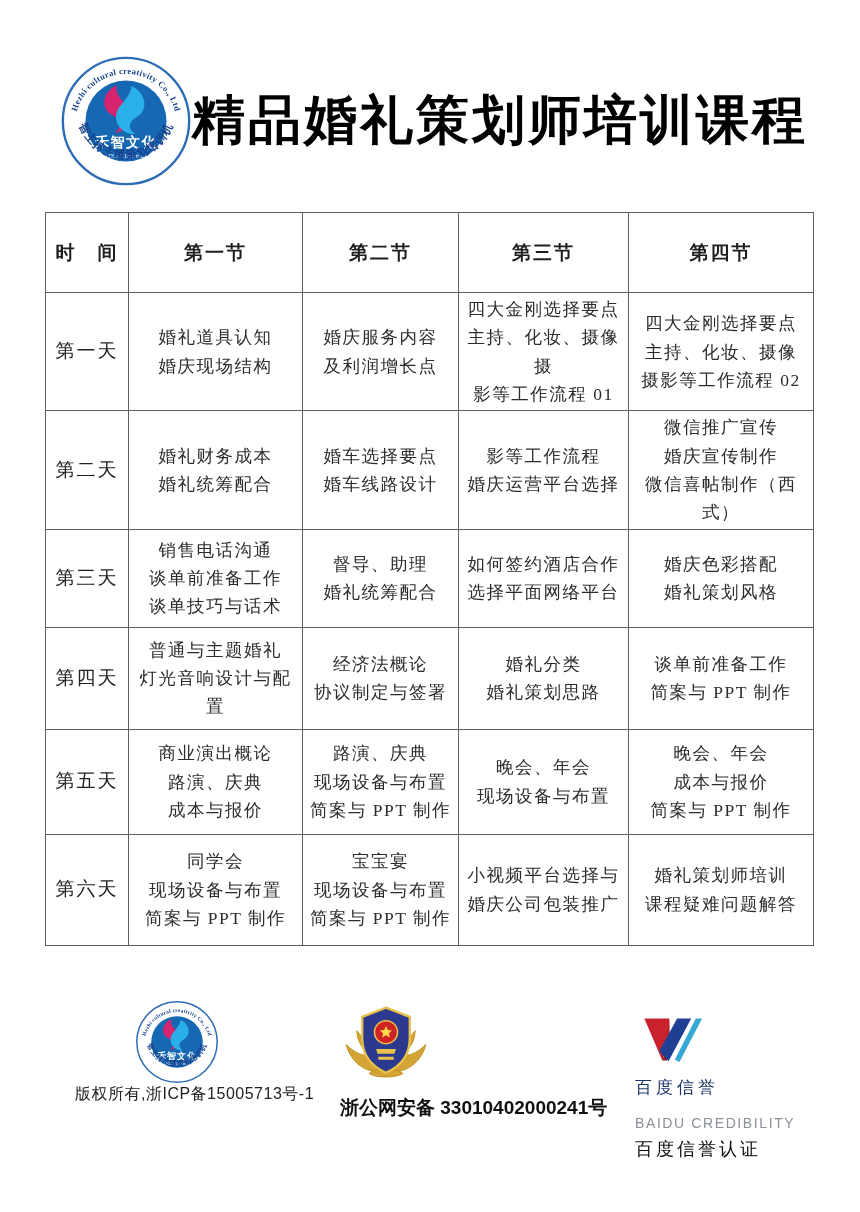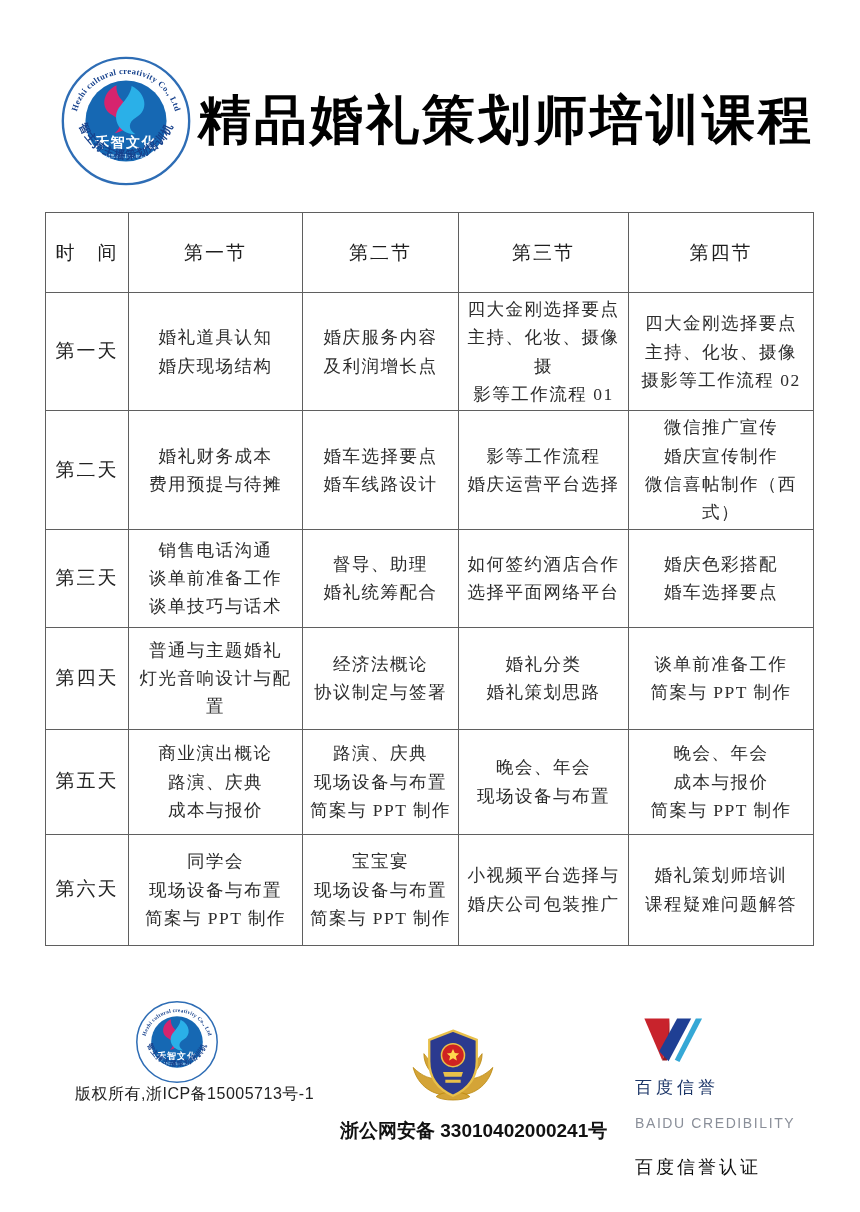--- a/index.html
+++ b/index.html
@@ -4,57 +4,57 @@
 <style>
   * { margin:0; padding:0; box-sizing:border-box; }
   html,body { background:#ffffff; }
   body { font-family:"Liberation Serif","DejaVu Serif",serif; color:#2f2f2f; }
   .page { position:relative; width:860px; height:1212px; background:#fff; overflow:hidden; }
 
   
   .doc-header { position:absolute; left:60px; top:55px; width:760px; height:132px;
                 display:flex; align-items:center; }
   .logo-lg { width:132px; height:132px; flex:0 0 auto; }
-  .page-title { flex:1; text-align:center; font-size:53px; font-weight:900;
+  .page-title { flex:1; font-size:53px; font-weight:900;
                 letter-spacing:3px; color:#000; white-space:nowrap; }
 
   
   table.course { position:absolute; left:45px; top:212px; width:768px;
                  border-collapse:collapse; table-layout:fixed; }
   table.course th, table.course td {
       border:1px solid #5f5f5f; text-align:center; vertical-align:middle;
       white-space:pre-line; padding:2px 4px; }
   table.course thead tr { height:80px; }
-  table.course th { font-size:19px; font-weight:400; letter-spacing:2px; color:#1e1e1e; }
+  table.course th { font-size:19px; font-weight:700; letter-spacing:2px; color:#1e1e1e; }
   table.course td { font-size:17.5px; line-height:1.62; letter-spacing:1.5px; color:#2c2c2c; }
   table.course td.day { font-size:19px; letter-spacing:2px; font-weight:500; color:#222;margin-top:8px; }
   tbody tr:nth-child(1){height:106px}
   tbody tr:nth-child(2){height:104px}
   tbody tr:nth-child(3){height:98px}
   tbody tr:nth-child(4){height:102px}
   tbody tr:nth-child(5){height:105px}
   tbody tr:nth-child(6){height:111px}
 
   
   .f-left { position:absolute; left:75px; top:1000px; width:218px; }
   .logo-sm { width:84px; height:84px; display:block; margin-left:60px; }
   .icp-text { font-family:"Liberation Sans","DejaVu Sans",sans-serif;
               font-size:16px; color:#222; letter-spacing:0.5px; white-space:nowrap; }
 
-  .f-center { position:absolute; left:340px; top:1018px; width:225px; text-align:center; }
+  .f-center { position:absolute; left:340px; top:995px; width:225px; text-align:left; }
   .badge-svg { width:92px; height:92px; display:inline-block; }
   .police-text { margin-top:4px; font-family:"Liberation Sans","DejaVu Sans",sans-serif;
                  font-size:19px; font-weight:700; color:#111; white-space:nowrap; }
 
   .f-right { position:absolute; left:635px; top:1010px; width:178px; 
              font-family:"Liberation Sans","DejaVu Sans",sans-serif; }
   .baidu-v { width:78px; height:62px; display:inline-block; }
   .baidu-cn { font-size:17px; color:#1c3668; letter-spacing:4px; font-weight:500; }
   .baidu-en { font-size:14px; color:#8a8f99; letter-spacing:1.6px; margin-top:16px; }
-  .baidu-cert { font-size:18px; color:#0d0d0d; letter-spacing:3px; margin-top:24px; font-weight:500; }
+  .baidu-cert { font-size:18px; color:#0d0d0d; letter-spacing:3px; margin-top:6px; font-weight:500; }
 </style>
 </head>
 <body>
 
 <div class="page">
 
   <header class="doc-header">
     <svg class="logo-lg" viewBox="0 0 140 140">
       <circle cx="70" cy="70" r="67" fill="#ffffff" stroke="#2e6db5" stroke-width="2.5"></circle>
       <defs>
@@ -103,40 +103,40 @@
           <td>四大金刚选择要点
 主持、化妆、摄像摄
 影等工作流程 01</td>
           <td>四大金刚选择要点
 主持、化妆、摄像
 摄影等工作流程 02</td>
         </tr>
         <tr>
           <td class="day">第二天</td>
           <td>婚礼财务成本
-费用预提与待摊</td>
+婚礼统筹配合</td>
           <td>婚车选择要点
 婚车线路设计</td>
           <td>影等工作流程
 婚庆运营平台选择</td>
           <td>微信推广宣传
 婚庆宣传制作
 微信喜帖制作（西式）</td>
         </tr>
         <tr>
           <td class="day">第三天</td>
           <td>销售电话沟通
 谈单前准备工作
 谈单技巧与话术</td>
           <td>督导、助理
 婚礼统筹配合</td>
           <td>如何签约酒店合作
 选择平面网络平台</td>
           <td>婚庆色彩搭配
-婚车选择要点</td>
+婚礼策划风格</td>
         </tr>
         <tr>
           <td class="day">第四天</td>
           <td>普通与主题婚礼
 灯光音响设计与配置</td>
           <td>经济法概论
 协议制定与签署</td>
           <td>婚礼分类
 婚礼策划思路</td>
           <td>谈单前准备工作

